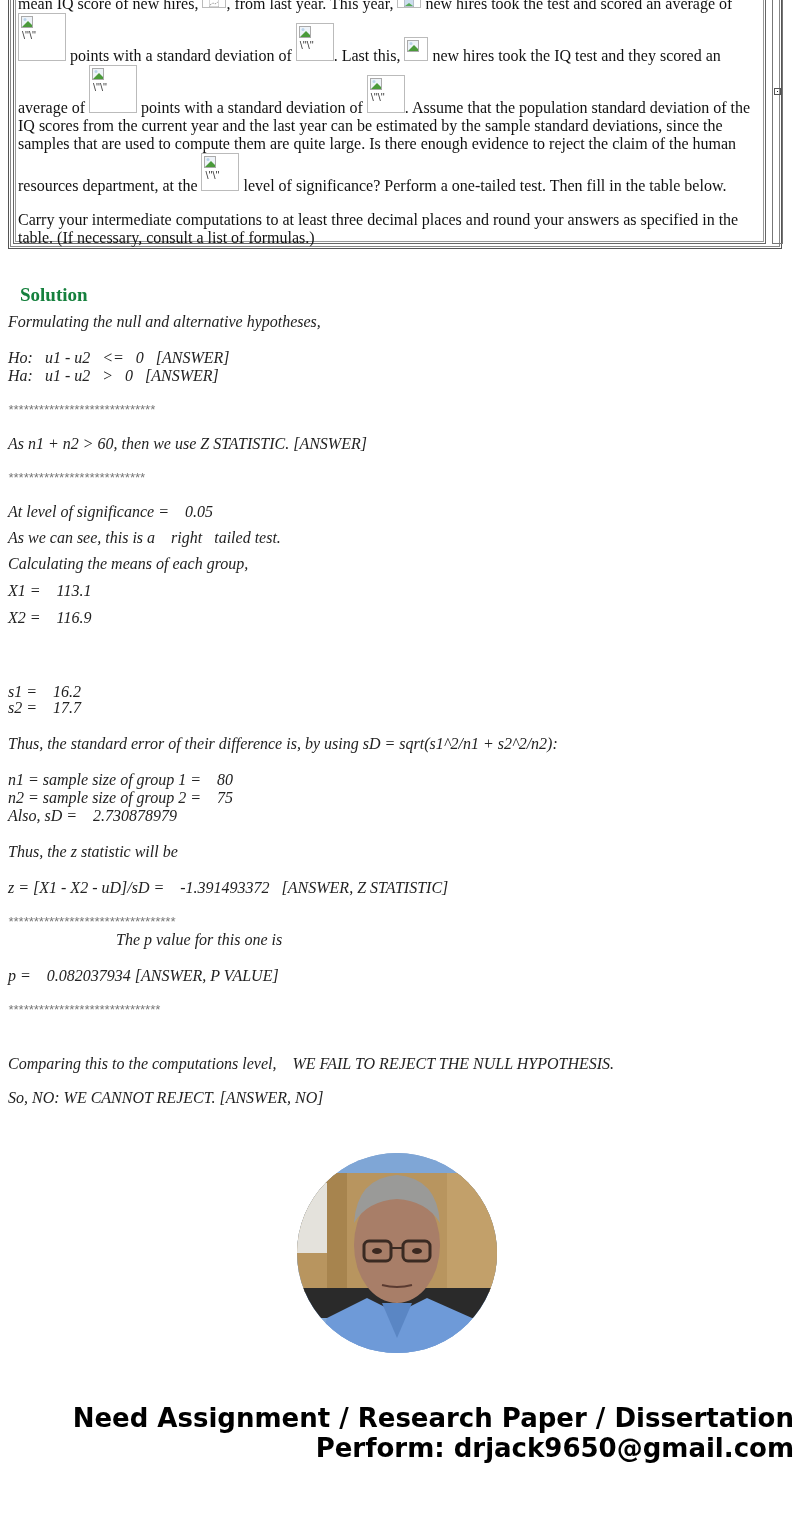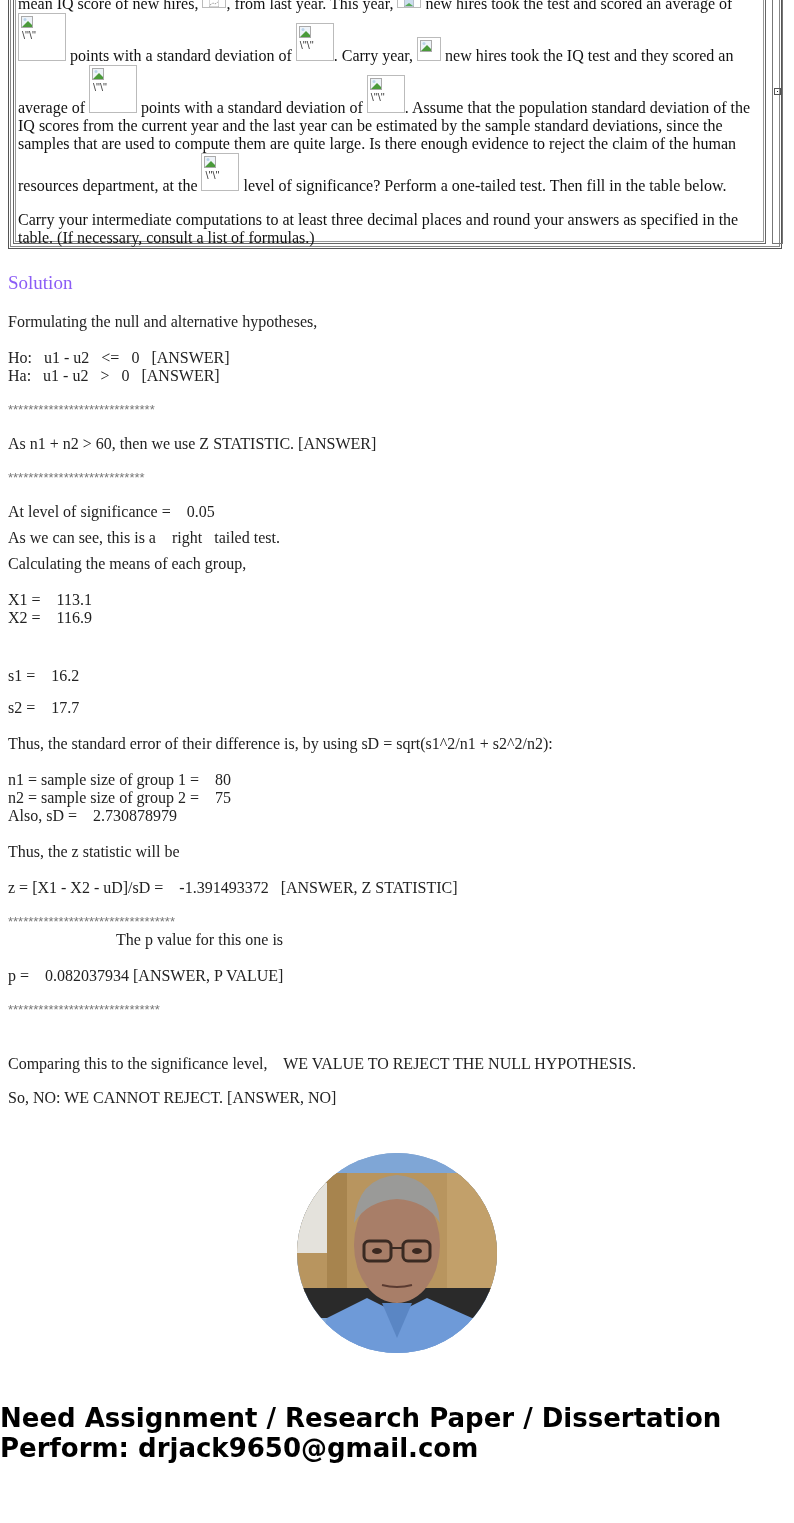--- a/index.html
+++ b/index.html
@@ -125,31 +125,32 @@
     .b5 { width: 38px; height: 38px; }
     .b6 { width: 38px; height: 38px; }
 
     .solution {
       position: absolute;
       left: 8px;
       top: 272px;
       width: 780px;
     }
     .solution h3 {
-      margin: 0;
+      margin: 12px;
       font-size: 19px;
       line-height: 22px;
-      font-weight: normal;
-      color: #8b5cf6;
+      font-weight: bold;
+      color: #15803d;
     }
     .sol-line {
       position: absolute;
       left: 0;
       white-space: pre;
       color: #222;
+      font-style: italic;
     }
     .stars {
       color: #777;
       letter-spacing: 0;
       font-family: "Liberation Sans", sans-serif;
       font-size: 13px;
     }
 
     .avatar {
       position: absolute;
@@ -159,21 +160,21 @@
       height: 200px;
       border-radius: 50%;
       overflow: hidden;
       background: #7a9fd1;
     }
     .cta {
       position: absolute;
       left: 0;
       top: 1403px;
       width: 794px;
-      text-align: left;
+      text-align: right;
       font-family: "DejaVu Sans", sans-serif;
       font-weight: bold;
       font-size: 26px;
       line-height: 30px;
       color: #000;
     }
     .cta div { white-space: nowrap; }
   </style>
 </head>
 <body>
@@ -188,21 +189,21 @@
               <rect x="0" y="0" width="10" height="8" fill="#cde" stroke="#999" stroke-width="0.8"></rect>
               <path d="M1 7 L5 4 L9 7 Z" fill="#5a5"></path>
             </svg></span><span> new hires took the test and scored an average of</span><br><span class="broken-img tall b1"><svg class="bi-glyph" viewBox="0 0 12 12">
               <rect x="0.5" y="0.5" width="11" height="11" fill="#eef3f8" stroke="#aaa"></rect>
               <path d="M1 11 L7 5 L11 9 L11 11 Z" fill="#4a9a3a"></path>
               <circle cx="4" cy="3.5" r="1.5" fill="#b9d3ea"></circle>
             </svg><span class="bi-alt">\"\"</span></span><span> points with a standard deviation of </span><span class="broken-img tall b2"><svg class="bi-glyph" viewBox="0 0 12 12">
               <rect x="0.5" y="0.5" width="11" height="11" fill="#eef3f8" stroke="#aaa"></rect>
               <path d="M1 11 L7 5 L11 9 L11 11 Z" fill="#4a9a3a"></path>
               <circle cx="4" cy="3.5" r="1.5" fill="#b9d3ea"></circle>
-            </svg><span class="bi-alt">\"\"</span></span><span>. Carry year, </span><span class="broken-img tall b3"><svg class="bi-glyph" viewBox="0 0 12 12">
+            </svg><span class="bi-alt">\"\"</span></span><span>. Last this, </span><span class="broken-img tall b3"><svg class="bi-glyph" viewBox="0 0 12 12">
               <rect x="0.5" y="0.5" width="11" height="11" fill="#eef3f8" stroke="#aaa"></rect>
               <path d="M1 11 L7 5 L11 9 L11 11 Z" fill="#4a9a3a"></path>
               <circle cx="4" cy="3.5" r="1.5" fill="#b9d3ea"></circle>
             </svg></span><span> new hires took the IQ test and they scored an</span><br><span>average of </span><span class="broken-img tall b4"><svg class="bi-glyph" viewBox="0 0 12 12">
               <rect x="0.5" y="0.5" width="11" height="11" fill="#eef3f8" stroke="#aaa"></rect>
               <path d="M1 11 L7 5 L11 9 L11 11 Z" fill="#4a9a3a"></path>
               <circle cx="4" cy="3.5" r="1.5" fill="#b9d3ea"></circle>
             </svg><span class="bi-alt">\"\"</span></span><span> points with a standard deviation of </span><span class="broken-img tall b5"><svg class="bi-glyph" viewBox="0 0 12 12">
               <rect x="0.5" y="0.5" width="11" height="11" fill="#eef3f8" stroke="#aaa"></rect>
               <path d="M1 11 L7 5 L11 9 L11 11 Z" fill="#4a9a3a"></path>
@@ -224,35 +225,35 @@
   <h3>Solution</h3>
   <div class="sol-line" style="top:41px">Formulating the null and alternative hypotheses,</div>
   <div class="sol-line" style="top:77px">Ho:   u1 - u2   &lt;=   0   [ANSWER]</div>
   <div class="sol-line" style="top:95px">Ha:   u1 - u2   &gt;   0   [ANSWER]</div>
   <div class="sol-line stars" style="top:129px">*****************************</div>
   <div class="sol-line" style="top:163px">As n1 + n2 &gt; 60, then we use Z STATISTIC. [ANSWER]</div>
   <div class="sol-line stars" style="top:197px">***************************</div>
   <div class="sol-line" style="top:231px">At level of significance =    0.05</div>
   <div class="sol-line" style="top:257px">As we can see, this is a    right   tailed test.</div>
   <div class="sol-line" style="top:283px">Calculating the means of each group,</div>
-  <div class="sol-line" style="top:319px">X1 =    113.1</div>
+  <div class="sol-line" style="top:310px">X1 =    113.1</div>
   <div class="sol-line" style="top:337px">X2 =    116.9</div>
-  <div class="sol-line" style="top:395px">s1 =    16.2</div>
+  <div class="sol-line" style="top:411px">s1 =    16.2</div>
   <div class="sol-line" style="top:427px">s2 =    17.7</div>
   <div class="sol-line" style="top:463px">Thus, the standard error of their difference is, by using sD = sqrt(s1^2/n1 + s2^2/n2):</div>
   <div class="sol-line" style="top:499px">n1 = sample size of group 1 =    80</div>
   <div class="sol-line" style="top:517px">n2 = sample size of group 2 =    75</div>
   <div class="sol-line" style="top:535px">Also, sD =    2.730878979</div>
   <div class="sol-line" style="top:571px">Thus, the z statistic will be</div>
   <div class="sol-line" style="top:607px">z = [X1 - X2 - uD]/sD =    -1.391493372   [ANSWER, Z STATISTIC]</div>
   <div class="sol-line stars" style="top:641px">*********************************</div>
   <div class="sol-line" style="top:659px; left:108px">The p value for this one is</div>
   <div class="sol-line" style="top:695px">p =    0.082037934 [ANSWER, P VALUE]</div>
   <div class="sol-line stars" style="top:729px">******************************</div>
-  <div class="sol-line" style="top:783px">Comparing this to the significance level,    WE VALUE TO REJECT THE NULL HYPOTHESIS.</div>
+  <div class="sol-line" style="top:783px">Comparing this to the computations level,    WE FAIL TO REJECT THE NULL HYPOTHESIS.</div>
   <div class="sol-line" style="top:817px">So, NO: WE CANNOT REJECT. [ANSWER, NO]</div>
 </div>
 
 <div class="avatar">
   <svg width="200" height="200" viewBox="0 0 200 200">
     <rect x="0" y="0" width="200" height="200" fill="#7fa6d6"></rect>
     <rect x="0" y="20" width="200" height="120" fill="#b8955f"></rect>
     <rect x="0" y="30" width="30" height="70" fill="#e4e2dc"></rect>
     <rect x="30" y="20" width="20" height="120" fill="#a7844e"></rect>
     <rect x="150" y="20" width="50" height="120" fill="#c2a06a"></rect>

